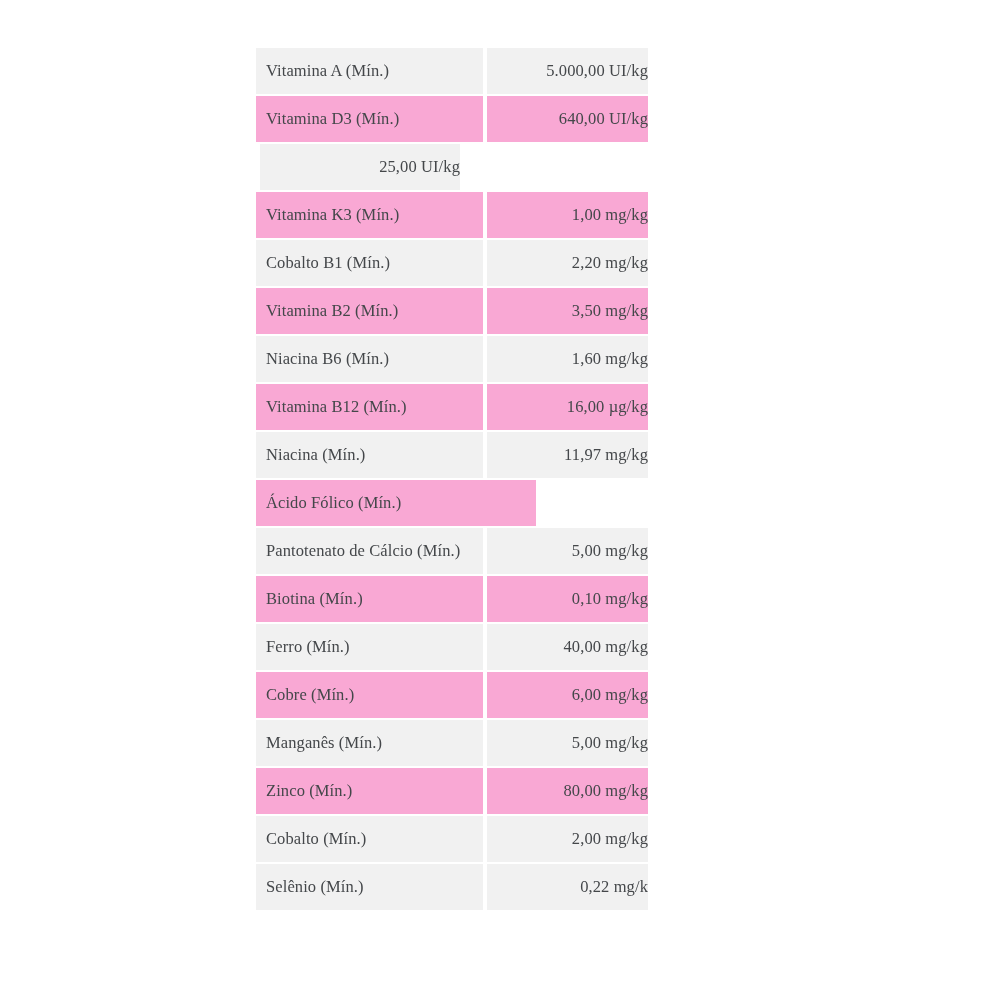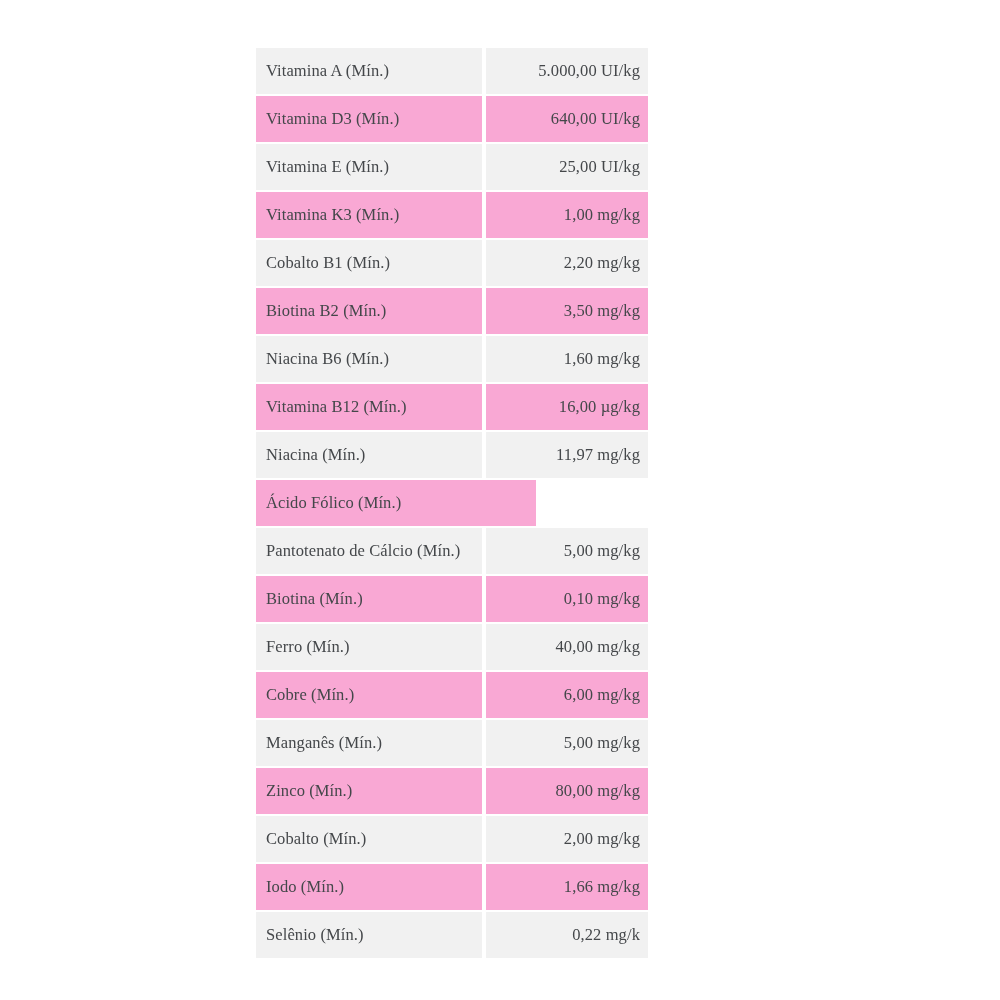--- a/index.html
+++ b/index.html
@@ -42,21 +42,21 @@
   .nrow .spacer {
     width: 4px;
     background: #ffffff;
     flex: none;
   }
   .nrow .value-cell {
     width: 200px;
     display: flex;
     align-items: center;
     justify-content: flex-end;
-    padding-right: 8px;
+    padding-right: 0;
     box-sizing: border-box;
     font-size: 16.5px;
     color: #44474a;
     letter-spacing: 0.1px;
     white-space: nowrap;
   }
   .nrow.odd .label-cell,
   .nrow.odd .value-cell {
     background: #f1f1f1;
   }
@@ -73,36 +73,35 @@
       <div class="label-cell">Vitamina A (Mín.)</div>
       <div class="spacer"></div>
       <div class="value-cell">5.000,00 UI/kg</div>
     </div>
     <div class="nrow even">
       <div class="label-cell">Vitamina D3 (Mín.)</div>
       <div class="spacer"></div>
       <div class="value-cell">640,00 UI/kg</div>
     </div>
     <div class="nrow odd">
-      <div class="label-cell">Vitamina E (Mín.)</div>
       <div class="spacer"></div>
       <div class="value-cell">25,00 UI/kg</div>
     </div>
     <div class="nrow even">
       <div class="label-cell">Vitamina K3 (Mín.)</div>
       <div class="spacer"></div>
       <div class="value-cell">1,00 mg/kg</div>
     </div>
     <div class="nrow odd">
       <div class="label-cell">Cobalto B1 (Mín.)</div>
       <div class="spacer"></div>
       <div class="value-cell">2,20 mg/kg</div>
     </div>
     <div class="nrow even">
-      <div class="label-cell">Biotina B2 (Mín.)</div>
+      <div class="label-cell">Vitamina B2 (Mín.)</div>
       <div class="spacer"></div>
       <div class="value-cell">3,50 mg/kg</div>
     </div>
     <div class="nrow odd">
       <div class="label-cell">Niacina B6 (Mín.)</div>
       <div class="spacer"></div>
       <div class="value-cell">1,60 mg/kg</div>
     </div>
     <div class="nrow even">
       <div class="label-cell">Vitamina B12 (Mín.)</div>
@@ -146,23 +145,18 @@
     <div class="nrow even">
       <div class="label-cell">Zinco (Mín.)</div>
       <div class="spacer"></div>
       <div class="value-cell">80,00 mg/kg</div>
     </div>
     <div class="nrow odd">
       <div class="label-cell">Cobalto (Mín.)</div>
       <div class="spacer"></div>
       <div class="value-cell">2,00 mg/kg</div>
     </div>
-    <div class="nrow even">
-      <div class="label-cell">Iodo (Mín.)</div>
-      <div class="spacer"></div>
-      <div class="value-cell">1,66 mg/kg</div>
-    </div>
     <div class="nrow odd">
       <div class="label-cell">Selênio (Mín.)</div>
       <div class="spacer"></div>
       <div class="value-cell">0,22 mg/k</div>
     </div>
   </div>
 
 </body></html>

